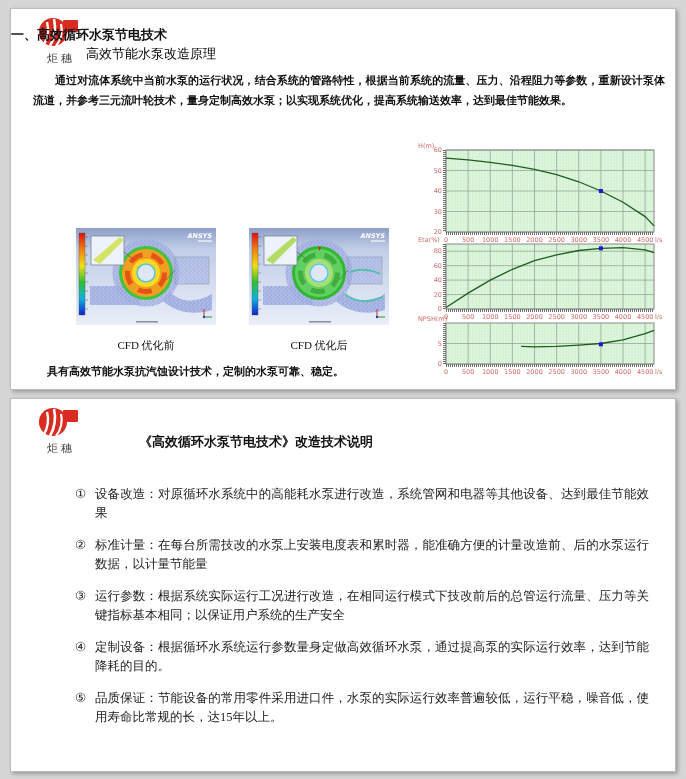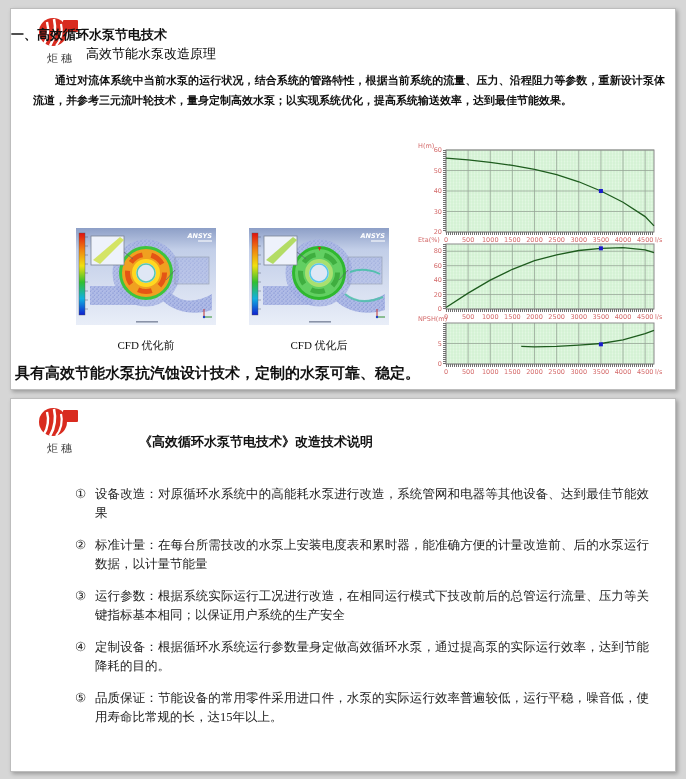--- a/index.html
+++ b/index.html
@@ -28,21 +28,21 @@
   .p1-body{position:absolute;left:22px;width:406px;top:112px;
     font-family:"Liberation Serif",serif;font-weight:bold;font-size:11px;line-height:21.5px;
     text-indent:2em;color:#1a1a1a;text-align:justify;}
   .cfd{position:absolute;width:140px;height:97px;}
   #cfd-before{left:65px;top:219px;}
   #cfd-after{left:238px;top:219px;}
   .fig-caption{position:absolute;width:140px;top:329px;text-align:center;
     font-family:"Liberation Serif",serif;font-weight:normal;font-size:11px;color:#111;}
   #cap-before{left:65px;}
   #cap-after{left:238px;}
-  .p1-note{position:absolute;left:4px;top:355px;font-weight:bold;font-size:15px;color:#111;}
+  .p1-note{position:absolute;left:36px;top:355px;font-weight:bold;font-size:11px;color:#111;}
 
   .chart{position:absolute;left:405px;}
   #chart-0{top:132px;}
   #chart-1{top:226px;}
   #chart-2{top:305px;}
 
   .p2-title{position:absolute;left:128px;top:34px;font-weight:bold;font-size:13px;color:#111;}
   .p2-items{position:absolute;left:64px;top:86px;width:574px;}
   .item{display:flex;margin-bottom:13px;
     font-family:"Liberation Serif",serif;font-size:12.5px;line-height:19px;color:#1c1c1c;}

